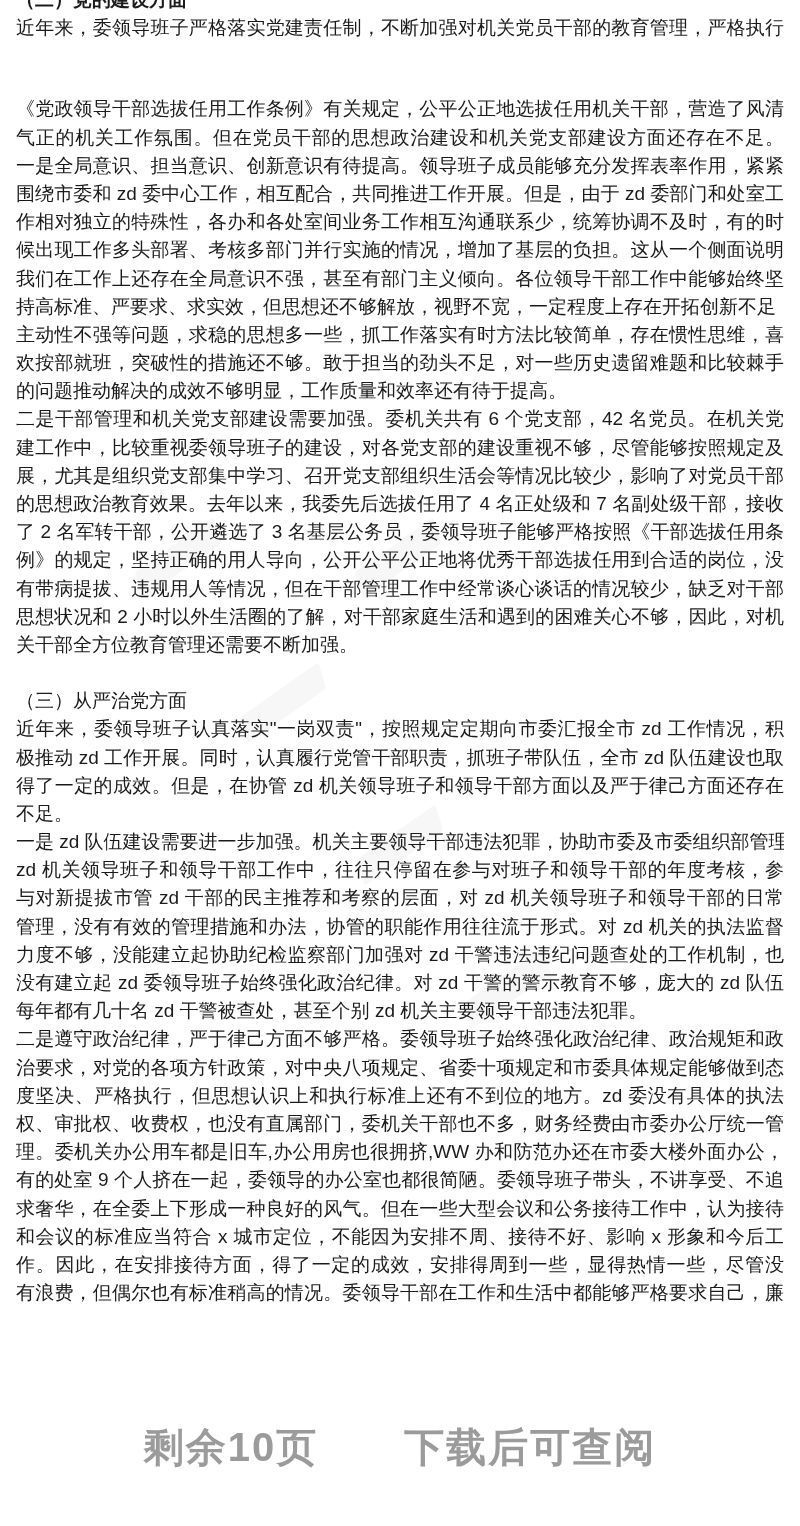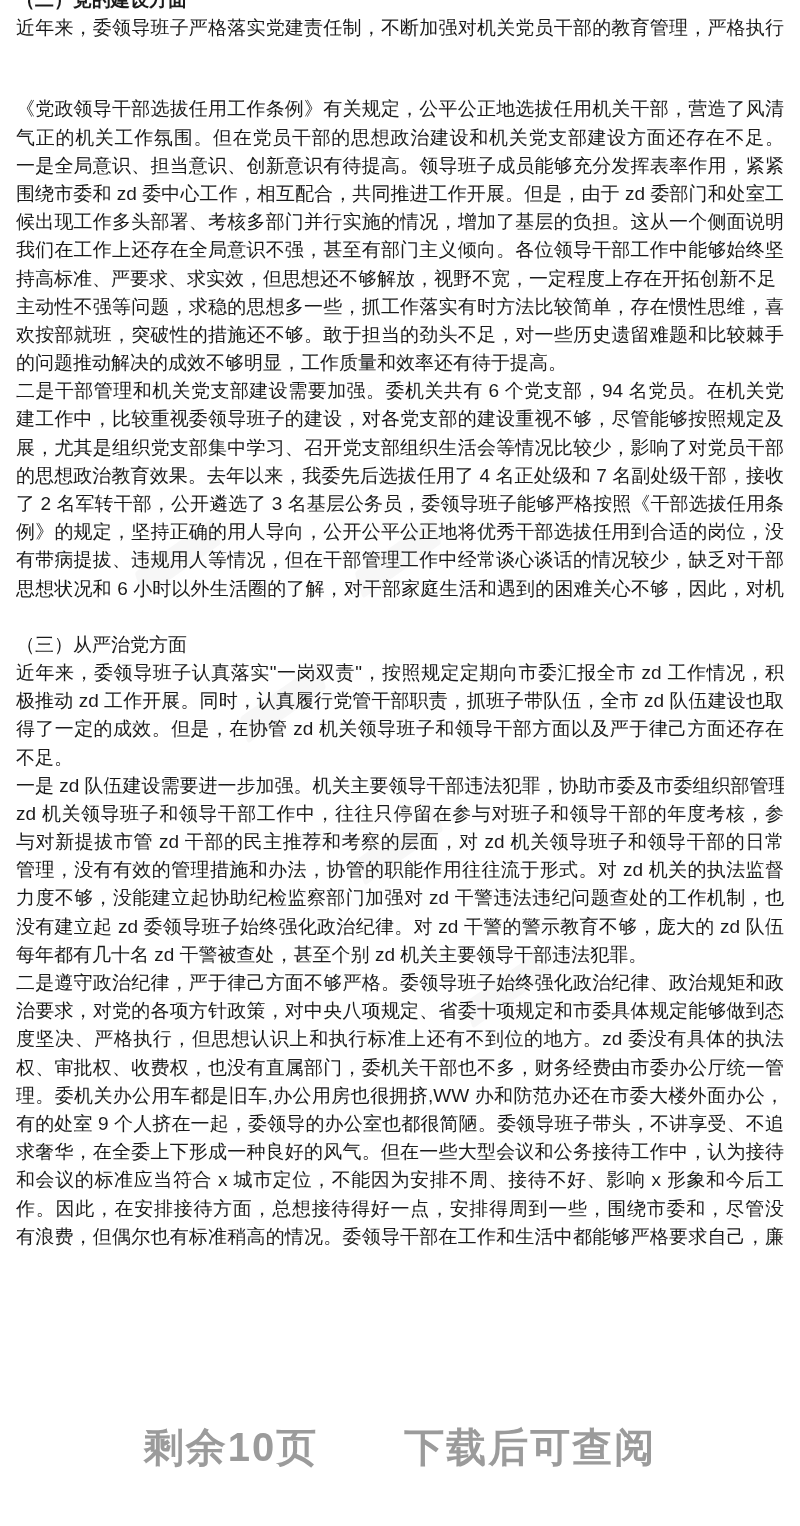--- a/index.html
+++ b/index.html
@@ -84,34 +84,36 @@
 
     <div class="line">近年来，委领导班子严格落实党建责任制，不断加强对机关党员干部的教育管理，严格执行</div>
 
     <div class="gap-pagebreak"></div>
 
     <div>
         <div class="line">《党政领导干部选拔任用工作条例》有关规定，公平公正地选拔任用机关干部，营造了风清</div>
         <div class="line">气正的机关工作氛围。但在党员干部的思想政治建设和机关党支部建设方面还存在不足。</div>
         <div class="line">一是全局意识、担当意识、创新意识有待提高。领导班子成员能够充分发挥表率作用，紧紧</div>
         <div class="line">围绕市委和 zd 委中心工作，相互配合，共同推进工作开展。但是，由于 zd 委部门和处室工</div>
+        <div class="line">作相对独立的特殊性，各办和各处室间业务工作相互沟通联系少，统筹协调不及时，有的时</div>
         <div class="line">候出现工作多头部署、考核多部门并行实施的情况，增加了基层的负担。这从一个侧面说明</div>
         <div class="line">我们在工作上还存在全局意识不强，甚至有部门主义倾向。各位领导干部工作中能够始终坚</div>
         <div class="line">持高标准、严要求、求实效，但思想还不够解放，视野不宽，一定程度上存在开拓创新不足，</div>
         <div class="line">主动性不强等问题，求稳的思想多一些，抓工作落实有时方法比较简单，存在惯性思维，喜</div>
         <div class="line">欢按部就班，突破性的措施还不够。敢于担当的劲头不足，对一些历史遗留难题和比较棘手</div>
         <div class="line short">的问题推动解决的成效不够明显，工作质量和效率还有待于提高。</div>
-        <div class="line">二是干部管理和机关党支部建设需要加强。委机关共有 6 个党支部，94 名党员。在机关党</div>
+        <div class="line">二是干部管理和机关党支部建设需要加强。委机关共有 6 个党支部，42 名党员。在机关党</div>
         <div class="line">建工作中，比较重视委领导班子的建设，对各党支部的建设重视不够，尽管能够按照规定及</div>
         <div class="line">展，尤其是组织党支部集中学习、召开党支部组织生活会等情况比较少，影响了对党员干部</div>
         <div class="line">的思想政治教育效果。去年以来，我委先后选拔任用了 4 名正处级和 7 名副处级干部，接收</div>
         <div class="line">了 2 名军转干部，公开遴选了 3 名基层公务员，委领导班子能够严格按照《干部选拔任用条</div>
         <div class="line">例》的规定，坚持正确的用人导向，公开公平公正地将优秀干部选拔任用到合适的岗位，没</div>
         <div class="line">有带病提拔、违规用人等情况，但在干部管理工作中经常谈心谈话的情况较少，缺乏对干部</div>
-        <div class="line">思想状况和 6 小时以外生活圈的了解，对干部家庭生活和遇到的困难关心不够，因此，对机</div>
+        <div class="line">思想状况和 2 小时以外生活圈的了解，对干部家庭生活和遇到的困难关心不够，因此，对机</div>
+        <div class="line short">关干部全方位教育管理还需要不断加强。</div>
       </div>
 
     <div class="gap-section"></div>
 
     <div class="line heading3">（三）从严治党方面</div>
 
     <div>
         <div class="line">近年来，委领导班子认真落实"一岗双责"，按照规定定期向市委汇报全市 zd 工作情况，积</div>
         <div class="line">极推动 zd 工作开展。同时，认真履行党管干部职责，抓班子带队伍，全市 zd 队伍建设也取</div>
         <div class="line">得了一定的成效。但是，在协管 zd 机关领导班子和领导干部方面以及严于律己方面还存在</div>
@@ -124,21 +126,21 @@
         <div class="line">没有建立起 zd 委领导班子始终强化政治纪律。对 zd 干警的警示教育不够，庞大的 zd 队伍</div>
         <div class="line short">每年都有几十名 zd 干警被查处，甚至个别 zd 机关主要领导干部违法犯罪。</div>
         <div class="line">二是遵守政治纪律，严于律己方面不够严格。委领导班子始终强化政治纪律、政治规矩和政</div>
         <div class="line">治要求，对党的各项方针政策，对中央八项规定、省委十项规定和市委具体规定能够做到态</div>
         <div class="line">度坚决、严格执行，但思想认识上和执行标准上还有不到位的地方。zd 委没有具体的执法</div>
         <div class="line">权、审批权、收费权，也没有直属部门，委机关干部也不多，财务经费由市委办公厅统一管</div>
         <div class="line">理。委机关办公用车都是旧车,办公用房也很拥挤,WW 办和防范办还在市委大楼外面办公，</div>
         <div class="line">有的处室 9 个人挤在一起，委领导的办公室也都很简陋。委领导班子带头，不讲享受、不追</div>
         <div class="line">求奢华，在全委上下形成一种良好的风气。但在一些大型会议和公务接待工作中，认为接待</div>
         <div class="line">和会议的标准应当符合 x 城市定位，不能因为安排不周、接待不好、影响 x 形象和今后工</div>
-        <div class="line">作。因此，在安排接待方面，总想接待得好一点，安排得周到一些，围绕市委和，尽管没</div>
+        <div class="line">作。因此，在安排接待方面，得了一定的成效，安排得周到一些，显得热情一些，尽管没</div>
         <div class="line">有浪费，但偶尔也有标准稍高的情况。委领导干部在工作和生活中都能够严格要求自己，廉</div>
       </div>
   </div>
 
   <div class="footer">
     <span>剩余10页</span><span class="hint">下载后可查阅</span>
   </div>
 
 </div>
 

